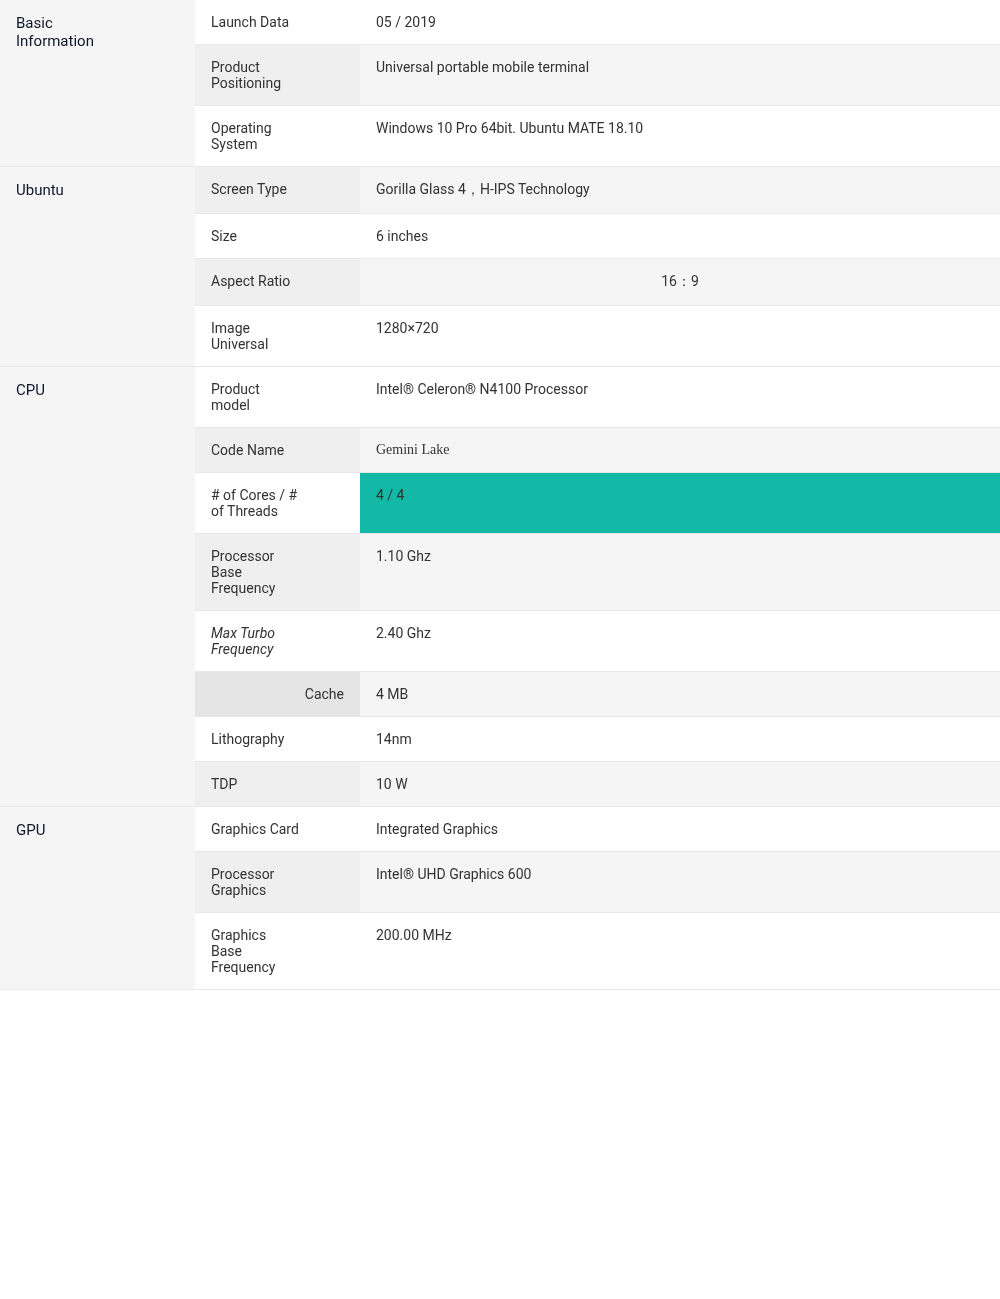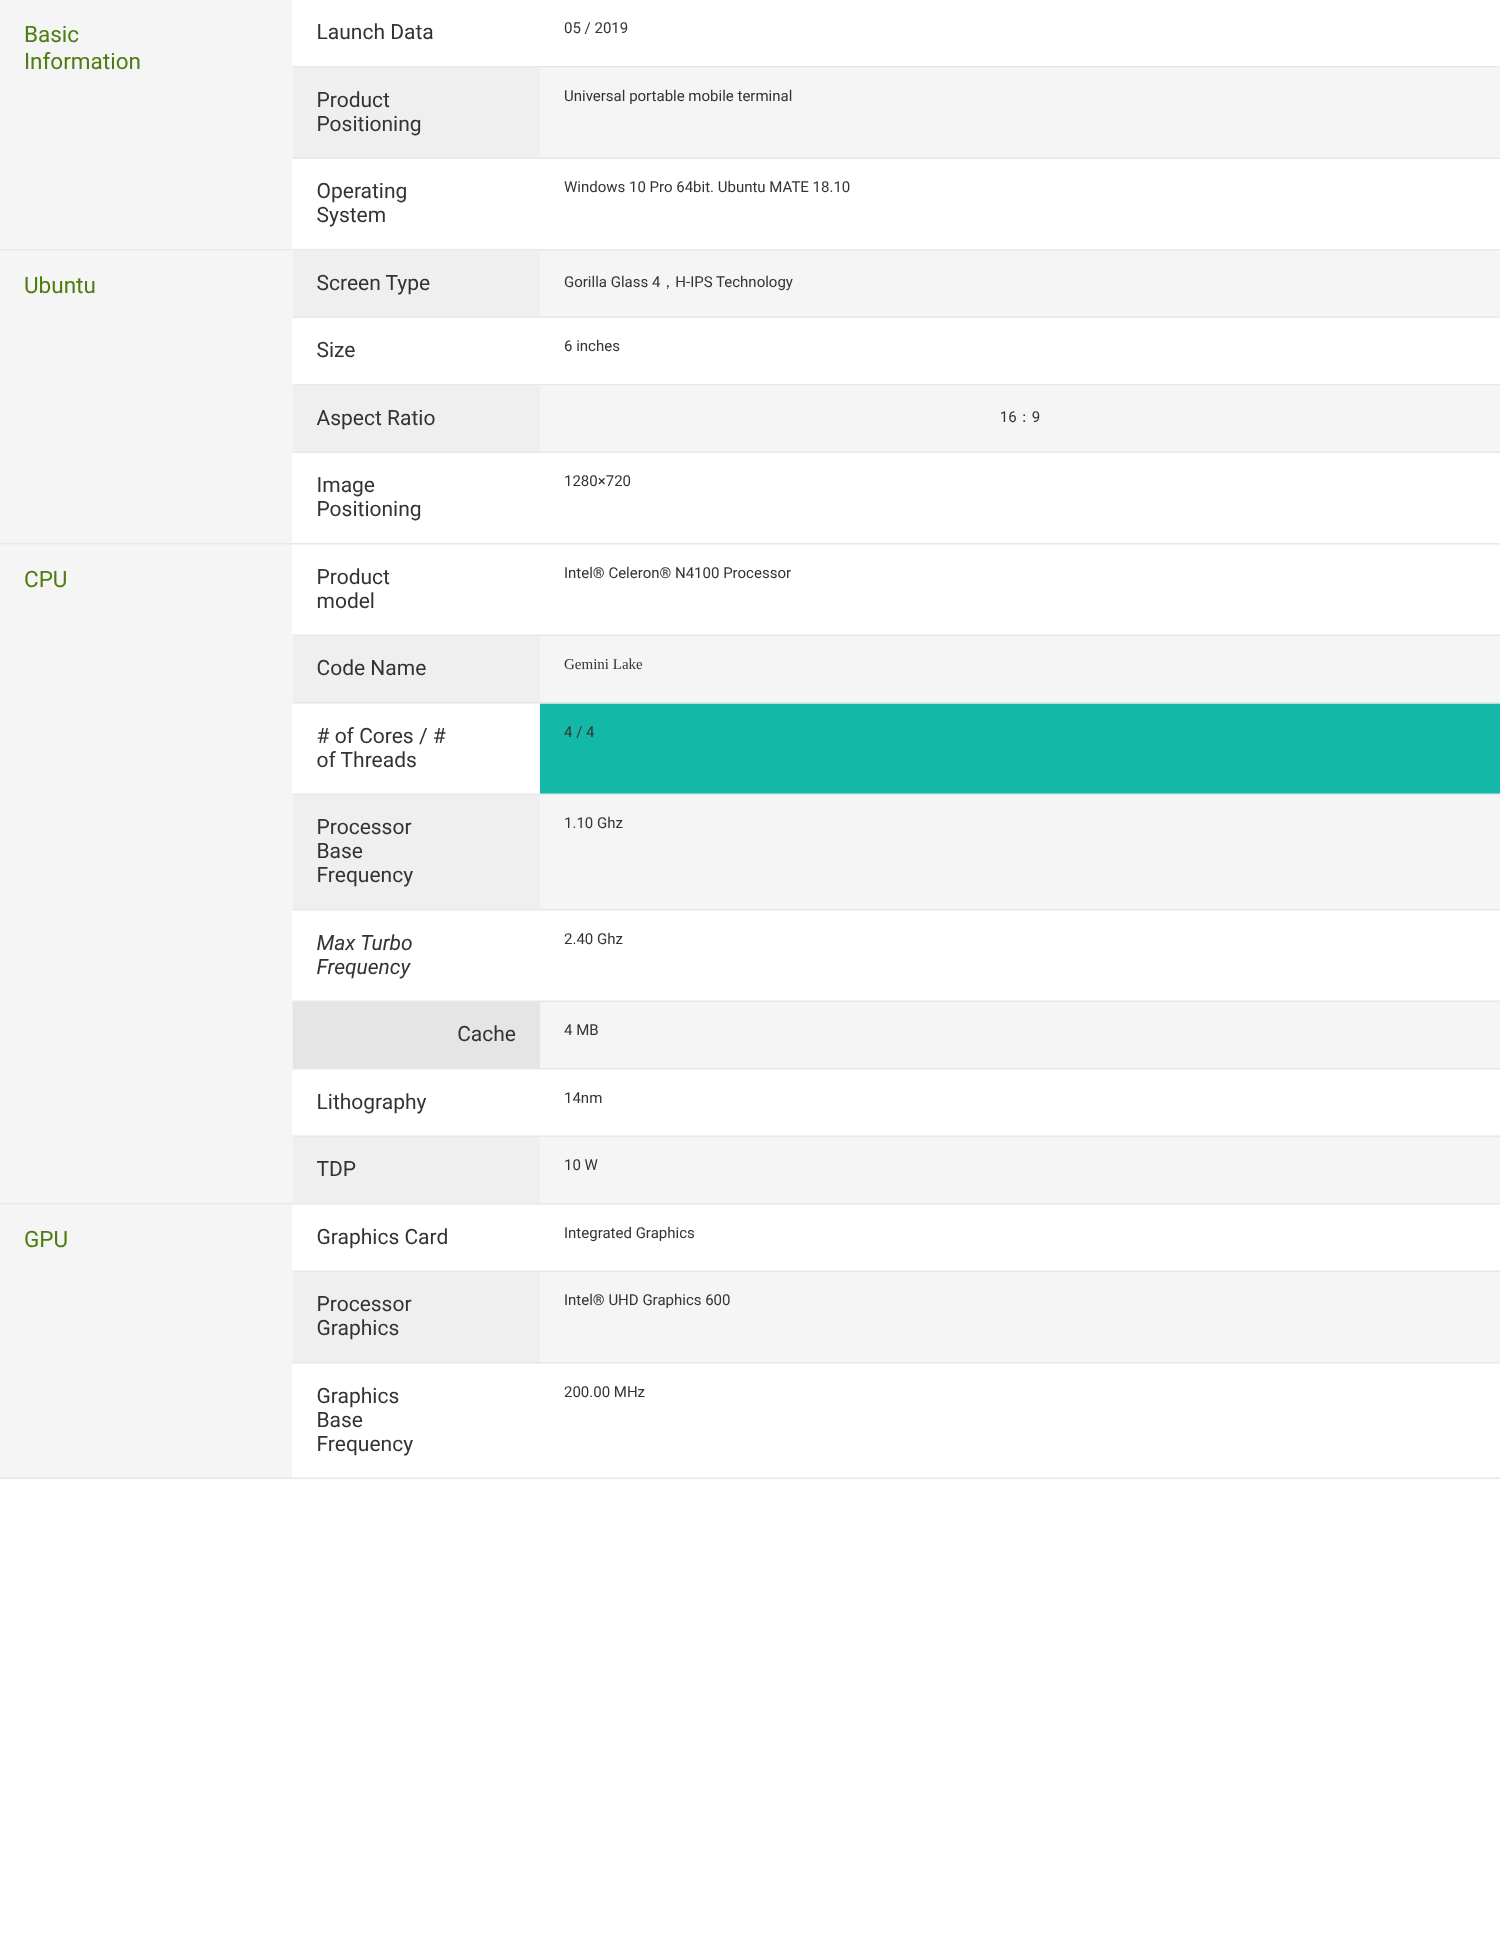--- a/index.html
+++ b/index.html
@@ -40,29 +40,29 @@
 
     .col-label {
       width: 165px;
       font-size: 14px;
       color: #333;
       background: #f0f0f0;
       vertical-align: top;
     }
 
     .col-value {
-      font-size: 10px;
+      font-size: 14px;
       color: #333;
       background: #fff;
       vertical-align: top;
     }
 
     .category-cell {
       font-size: 15px;
-      color: #4d7c0f;
+      color: #0f172a;
     }
 
     
     tr:nth-child(odd) .col-label {
       background: #efefef;
     }
     tr:nth-child(odd) .col-value {
       background: #fafafa;
     }
     tr:nth-child(even) .col-label {
@@ -101,21 +101,21 @@
       <tr>
         <td class="col-label" style="white-space: pre-line; background: rgb(255, 255, 255);">Size</td>
         <td class="col-value" style="background: rgb(255, 255, 255);">6 inches</td>
       </tr>
       <tr>
         <td class="col-label" style="white-space: pre-line; background: rgb(239, 239, 239);">Aspect Ratio</td>
         <td class="col-value" style="background: rgb(245, 245, 245); text-align: center;">16：9</td>
       </tr>
       <tr>
         <td class="col-label" style="white-space: pre-line; background: rgb(255, 255, 255);">Image
-Positioning</td>
+Universal</td>
         <td class="col-value" style="background: rgb(255, 255, 255);">1280×720</td>
       </tr>
       <tr>
         <td rowspan="8" class="col-category category-cell" style="white-space: pre-line;">CPU</td>
         <td class="col-label" style="white-space: pre-line; background: rgb(255, 255, 255);">Product
 model</td>
         <td class="col-value" style="background: rgb(255, 255, 255);">Intel® Celeron® N4100 Processor</td>
       </tr>
       <tr>
         <td class="col-label" style="white-space: pre-line; background: rgb(239, 239, 239);">Code Name</td>

